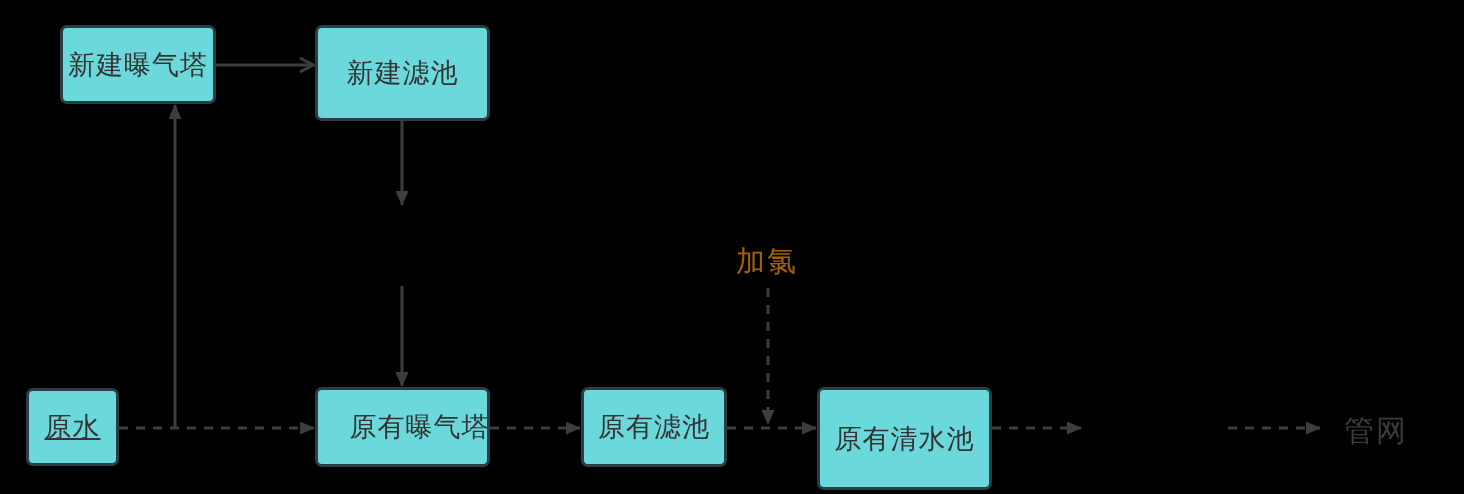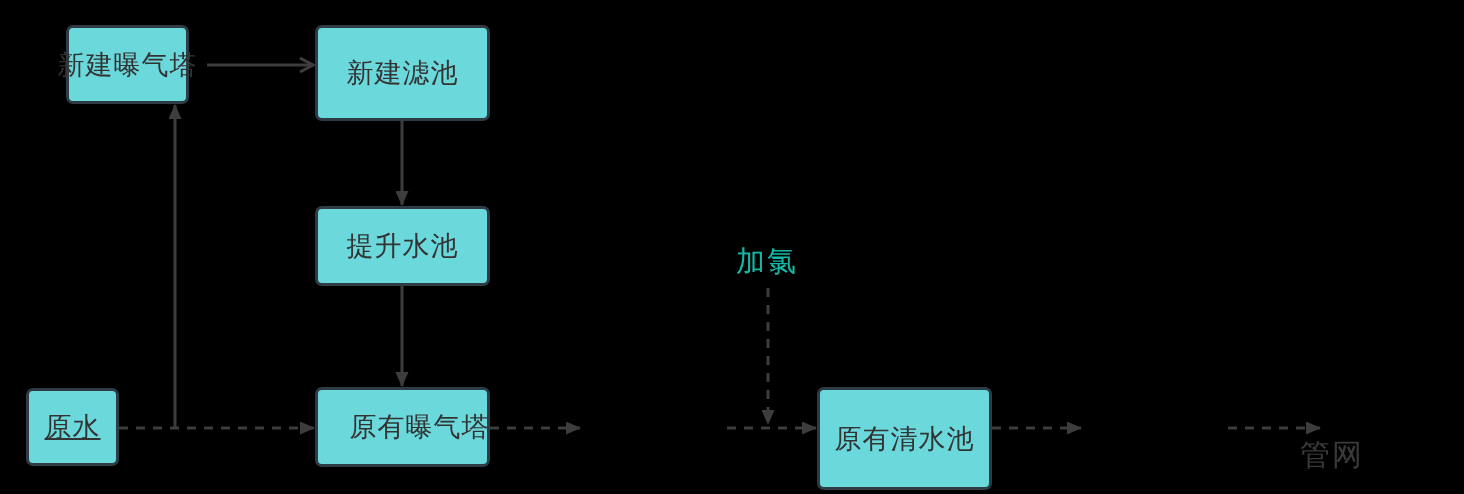--- a/index.html
+++ b/index.html
@@ -30,46 +30,45 @@
     border-radius: 7px;
     display: flex;
     align-items: center;
     justify-content: center;
     color: #333333;
     font-size: 27px;
     letter-spacing: 1px;
     white-space: nowrap;
   }
   
-  .n-new-aeration   { left: 60px;   top: 25px;  width: 123px; height: 79px; margin-left: 6px; }
+  .n-new-aeration   { left: 60px;   top: 25px;  width: 156px; height: 79px; }
   .n-new-filter     { left: 315px;  top: 25px;  width: 175px; height: 96px; }
   .n-lift-pool      { left: 315px;  top: 206px; width: 175px; height: 80px; }
   .n-raw-water      { left: 26px;   top: 388px; width: 93px;  height: 78px; text-decoration: underline; }
   .n-old-aeration   { left: 315px;  top: 387px; width: 175px; height: 80px; padding-left: 34px; }
   .n-old-filter     { left: 581px;  top: 387px; width: 146px; height: 80px; }
   .n-old-clear      { left: 817px;  top: 387px; width: 175px; height: 103px; text-align: right; }
   .n-pump-house     { left: 1082px; top: 387px; width: 146px; height: 80px; }
 
   .float-label {
     position: absolute;
     white-space: nowrap;
     letter-spacing: 2px;
   }
   .l-chlorine {
     left: 736px;
     top: 242px;
     font-size: 29px;
-    color: #14b8a6;
+    color: #a16207;
   }
   .l-pipe-network {
-    left: 1300px;
+    left: 1344px;
     top: 411px;
     font-size: 30px;
     color: #3a3a3a;
-    margin-top: 24px;
   }
   .edge {
     stroke: #3d3d3d;
     stroke-width: 3;
     fill: none;
   }
   .edge.dashed {
     stroke-dasharray: 9 8;
   }
 </style>
@@ -110,32 +109,32 @@
   </svg>
 
   <div class="node n-new-aeration">
     <span>新建曝气塔</span>
   </div>
 
   <div class="node n-new-filter">
     <span>新建滤池</span>
   </div>
 
-  <div class="node n-lift-pool">
-    <span>提升水池</span>
-  </div>
 
   <div class="node n-raw-water">
     <span>原水</span>
   </div>
 
   <div class="node n-old-aeration">
     <span>原有曝气塔</span>
   </div>
 
+  <div class="node n-old-filter">
+    <span>原有滤池</span>
+  </div>
 
   <div class="node n-old-clear">
     <span>原有清水池</span>
   </div>
 
 
   <div class="float-label l-chlorine">加氯</div>
 
   <div class="float-label l-pipe-network">管网</div>
 

